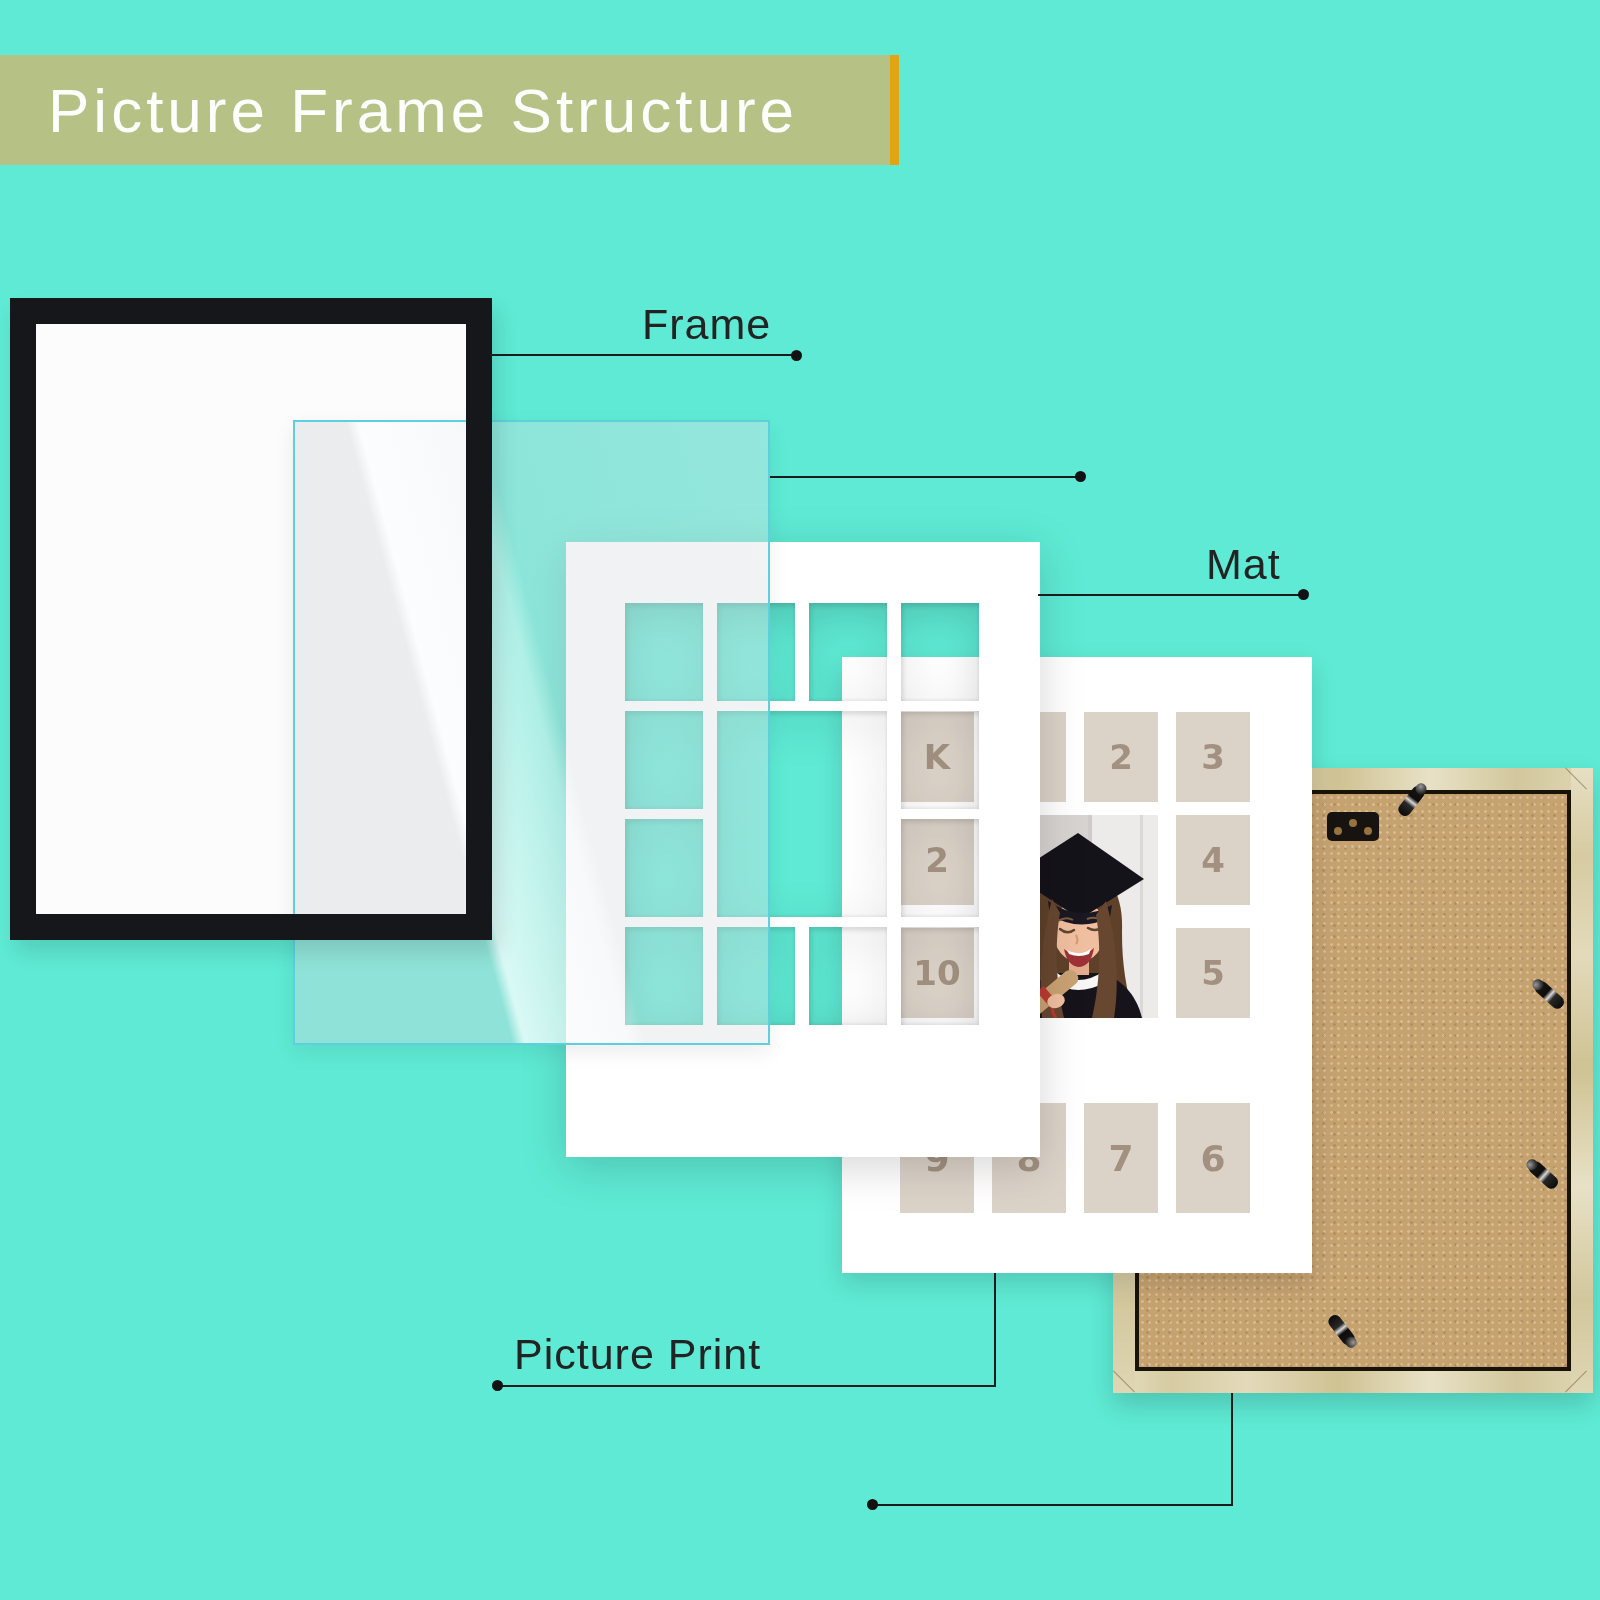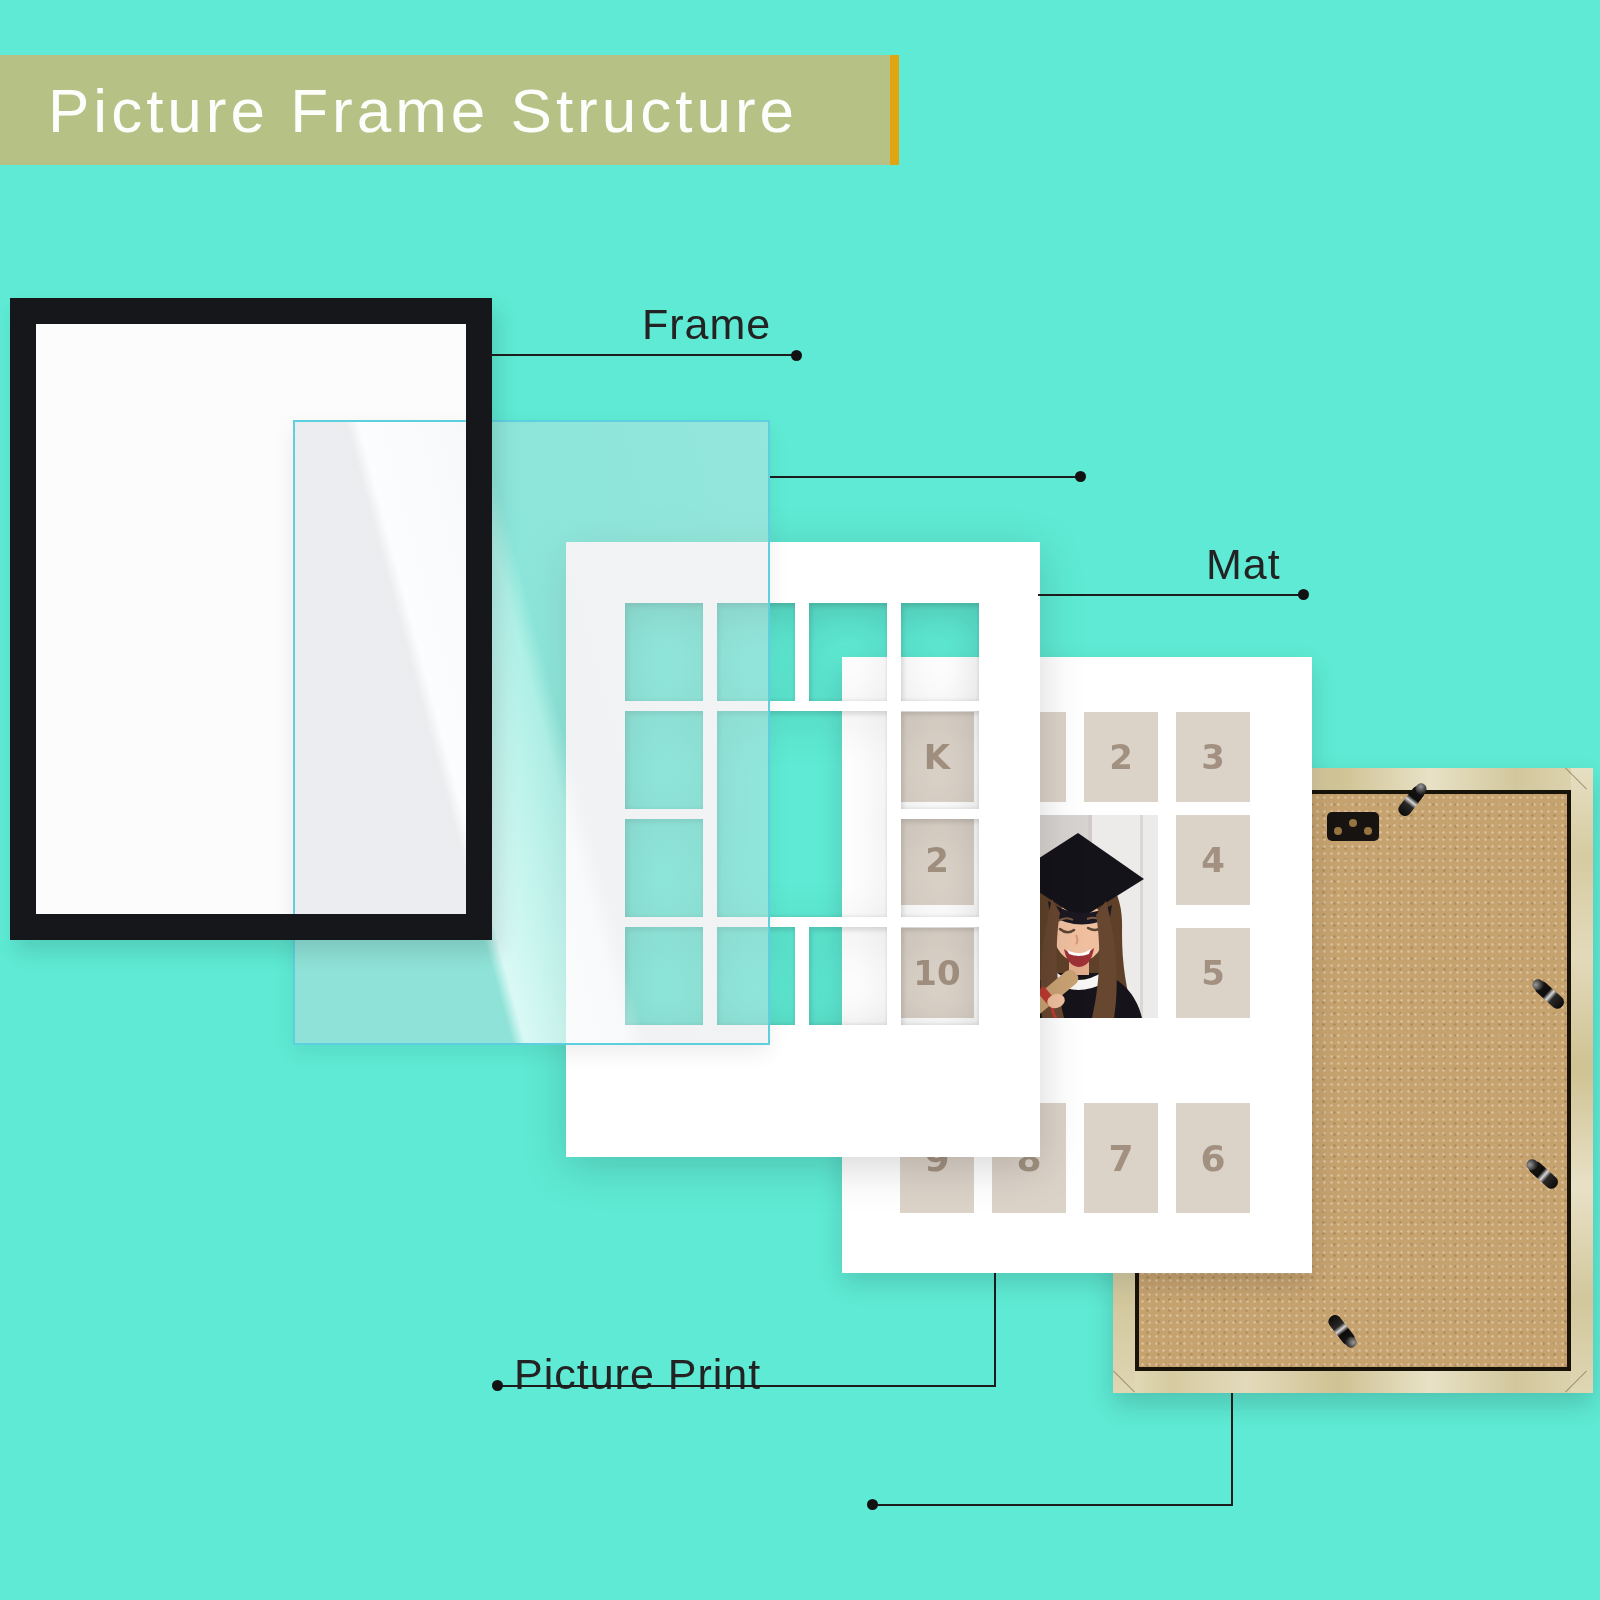--- a/index.html
+++ b/index.html
@@ -210,21 +210,21 @@
   <div class="hline" style="left:490px;top:354px;width:307px;"></div>
   <div class="dot" style="left:791px;top:350px;"></div>
 
   <div class="hline" style="left:770px;top:476px;width:311px;"></div>
   <div class="dot" style="left:1075px;top:471px;"></div>
 
   <div class="callout-label" style="left:1206px;top:540px;">Mat</div>
   <div class="hline" style="left:1038px;top:594px;width:266px;"></div>
   <div class="dot" style="left:1298px;top:589px;"></div>
 
-  <div class="callout-label" style="left:514px;top:1330px;margin-top:20px;">Picture Print</div>
+  <div class="callout-label" style="left:514px;top:1330px;">Picture Print</div>
   <div class="vline" style="left:994px;top:1273px;height:114px;"></div>
   <div class="hline" style="left:498px;top:1385px;width:498px;"></div>
   <div class="dot" style="left:492px;top:1380px;"></div>
 
   <div class="vline" style="left:1231px;top:1393px;height:113px;"></div>
   <div class="hline" style="left:873px;top:1504px;width:360px;"></div>
   <div class="dot" style="left:867px;top:1499px;"></div>
 
 </div>
 

